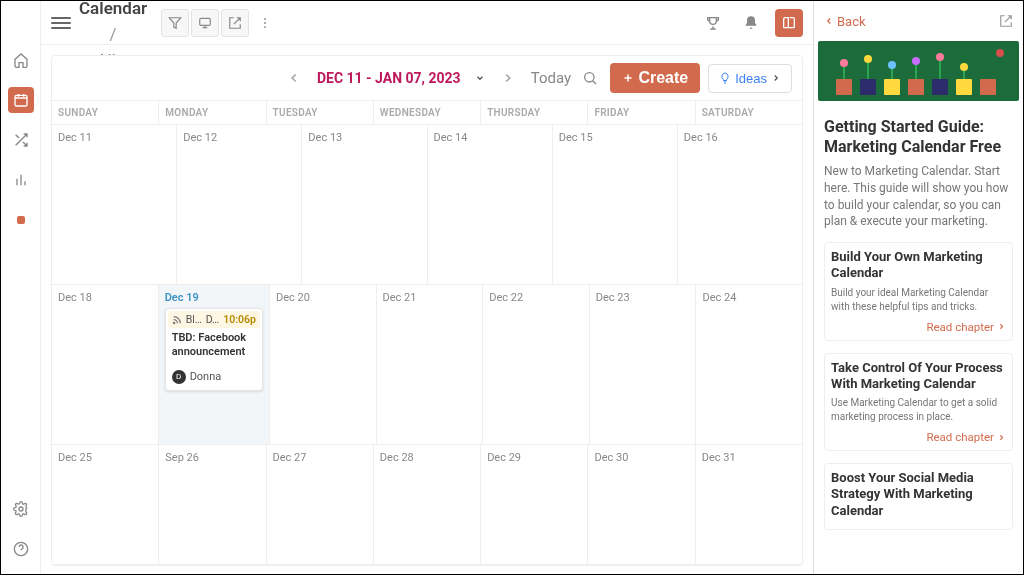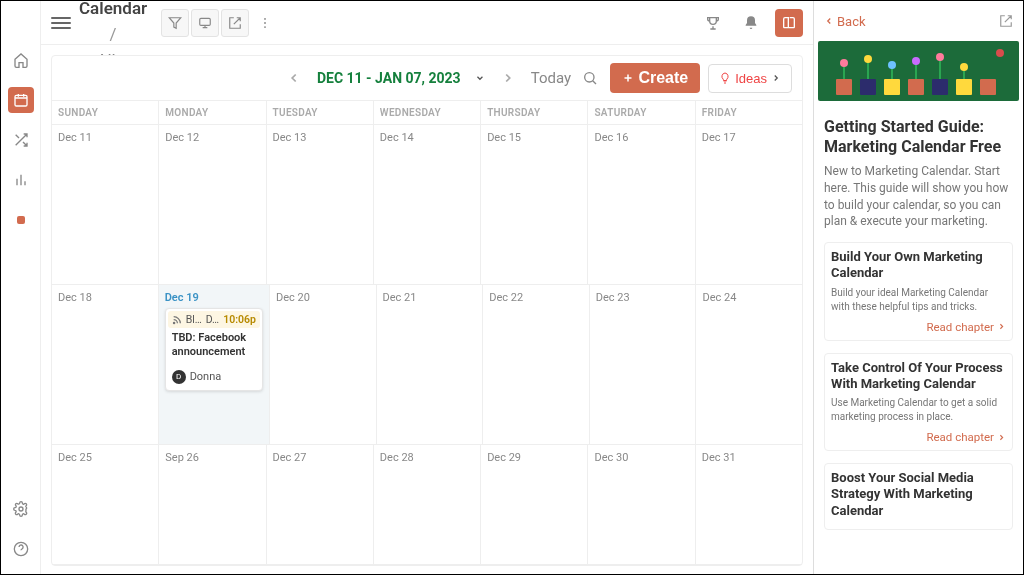--- a/index.html
+++ b/index.html
@@ -31,25 +31,25 @@
 .icon-btn { width: 28px; height: 28px; display: flex; align-items: center; justify-content: center; color: #888; cursor: pointer; border-radius: 4px; }
 .icon-btn.primary { background: #d26b4e; color: #fff; }
 
 
 .cal-wrap { padding: 10px; flex: 1; display: flex; }
 .cal-panel { flex: 1; background: #fff; border: 1px solid #eee; border-radius: 4px; display: flex; flex-direction: column; min-width: 0; }
 .cal-toolbar { height: 44px; display: flex; align-items: center; justify-content: space-between; padding: 0 10px; }
 .cal-center { display: flex; align-items: center; gap: 12px; position: absolute; left: 50%; transform: translateX(-50%); }
 .cal-toolbar-rel { position: relative; }
 .nav-arrow { color: #aaa; cursor: pointer; padding: 4px; }
-.date-range { font-weight: 700; font-size: 14px; color: #15803d; display: flex; align-items: center; gap: 14px; }
+.date-range { font-weight: 700; font-size: 14px; color: #be185d; display: flex; align-items: center; gap: 14px; }
 .today-link { color: #888; cursor: pointer; font-size: 15px; }
 .cal-right-tools { display: flex; align-items: center; gap: 8px; }
 .create-btn { background: #d26b4e; color: #fff; border: none; border-radius: 4px; padding: 6px 12px; font-size: 16px; font-weight: 600; display: flex; align-items: center; gap: 4px; cursor: pointer; }
-.ideas-btn { background: #fff; border: 1px solid #ddd; border-radius: 4px; padding: 6px 10px; font-size: 13px; color: #ef4444; display: flex; align-items: center; gap: 4px; cursor: pointer; }
+.ideas-btn { background: #fff; border: 1px solid #ddd; border-radius: 4px; padding: 6px 10px; font-size: 13px; color: #3b82f6; display: flex; align-items: center; gap: 4px; cursor: pointer; }
 .search-icon { color: #888; cursor: pointer; padding: 4px; }
 
 
 .cal-header-row { display: flex; border-top: 1px solid #eee; border-bottom: 1px solid #eee; }
 .cal-header-row > div { flex: 1; padding: 6px 6px; font-size: 10px; font-weight: 600; color: #aaa; letter-spacing: 0.3px; border-right: 1px solid #eee; }
 .cal-header-row > div:last-child { border-right: none; }
 .cal-body { flex: 1; overflow-y: auto; position: relative; }
 .cal-row { display: flex; min-height: 160px; border-bottom: 1px solid #eee; }
 .cal-row.short { min-height: 120px; }
 .cal-cell { flex: 1; border-right: 1px solid #eee; padding: 6px; position: relative; }
@@ -243,22 +243,22 @@
           </button>
         </div>
       </div>
 
       <div class="cal-header-row">
         <div>SUNDAY</div>
         <div>MONDAY</div>
         <div>TUESDAY</div>
         <div>WEDNESDAY</div>
         <div>THURSDAY</div>
+        <div>FRIDAY</div>
         <div>SATURDAY</div>
-        <div>FRIDAY</div>
       </div>
 
       <div class="cal-body">
         <div class="cal-row">
           <div class="cal-cell">
               <div class="cal-date">Dec 11</div>
             </div>
           <div class="cal-cell">
               <div class="cal-date">Dec 12</div>
             </div>
@@ -266,23 +266,20 @@
               <div class="cal-date">Dec 13</div>
             </div>
           <div class="cal-cell">
               <div class="cal-date">Dec 14</div>
             </div>
           <div class="cal-cell">
               <div class="cal-date">Dec 15</div>
             </div>
           <div class="cal-cell">
               <div class="cal-date">Dec 16</div>
-            </div>
-          <div class="cal-cell">
-              <div class="cal-date">Dec 17</div>
             </div>
         </div>
         <div class="cal-row">
           <div class="cal-cell">
               <div class="cal-date">Dec 18</div>
             </div>
           <div class="cal-cell highlight">
             <div class="cal-date">Dec 19</div>
             <div class="event-card">
               <div class="event-tag">

